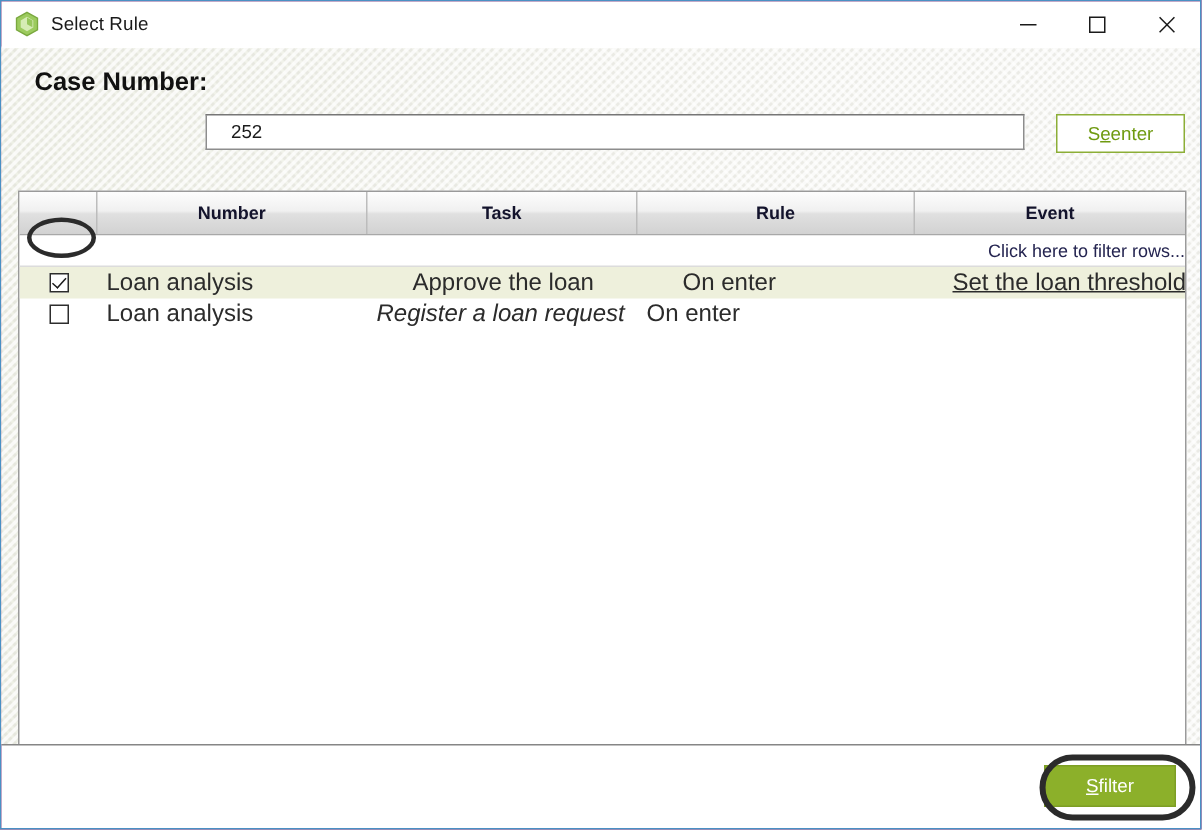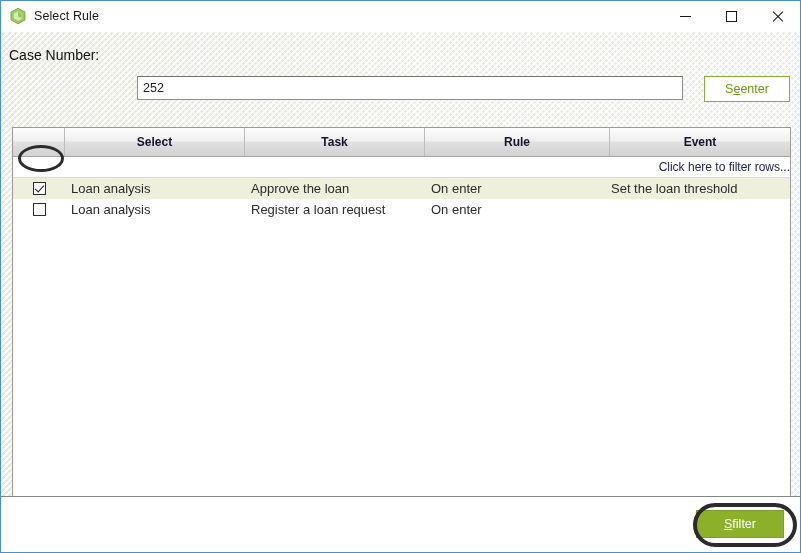--- a/index.html
+++ b/index.html
@@ -102,40 +102,40 @@
 
   
   #searchbar {
     position: absolute;
     left: 0; top: 0; right: 0;
     height: 45px;
     display: flex;
     align-items: center;
   }
   #case-label {
-    margin-left: 8px;
-    font-size: 14px;
-    font-weight: normal;
+    margin-left: 22px;
+    font-size: 17px;
+    font-weight: bold;
     color: #111111;
     white-space: nowrap;
   }
   #case-input {
     position: absolute;
     left: 136px;
     top: 44px;
     width: 546px;
     height: 24px;
     box-sizing: border-box;
     border: 1px solid #8d8d8d;
     border-top-color: #767676;
     background: #ffffff;
     font-family: "Liberation Sans", sans-serif;
     font-size: 12.5px;
     color: #1b1b1b;
-    padding: 0 0 0 5px;
+    padding: 0 0 0 16px;
     outline: none;
   }
   #search-button {
     position: absolute;
     left: 703px;
     top: 44px;
     width: 86px;
     height: 26px;
     box-sizing: border-box;
     border: 1px solid #8cae37;
@@ -192,21 +192,21 @@
   }
   #filter-text {
     margin-left: 2px;
     font-size: 12px;
     color: #242450;
   }
 
   .grow {
     display: flex;
     height: 21px;
-    font-size: 13px;
+    font-size: 16px;
     color: #2b2b2b;
     box-sizing: border-box;
   }
   .grow.selected { background: #eef0dc; }
   .gcell {
     box-sizing: border-box;
     height: 100%;
     display: flex;
     align-items: center;
     overflow: hidden;
@@ -328,46 +328,46 @@
     <button id="search-button">
         <span>S</span>
         <span class="accel">e</span>
         <span>enter</span>
       </button>
 
     <div id="grid-wrap">
 
       <div id="grid-header">
           <div class="hcell" style="width: 52px;"></div>
-          <div class="hcell" style="width: 180px;">Select</div>
+          <div class="hcell" style="width: 180px;">Number</div>
           <div class="hcell" style="width: 180px;">Task</div>
           <div class="hcell" style="width: 185px; flex: 1 1 0%;">Rule</div>
           <div class="hcell" style="width: 180px;">Event</div>
         </div>
 
       <div id="filter-row">
         <span id="filter-text">Click here to filter rows...</span>
       </div>
 
       <div id="grid-body">
           <div class="grow selected">
             <div class="gcell check" style="width: 52px;">
               <span class="cb checked"></span>
             </div>
             <div class="gcell" style="width: 180px; padding-left: 6px;">Loan analysis</div>
-            <div class="gcell" style="width: 180px; padding-left: 6px;">Approve the loan</div>
+            <div class="gcell" style="width: 180px; padding-left: 6px; margin-left: 24px;">Approve the loan</div>
             <div class="gcell" style="width: 180px; padding-left: 6px;">On enter</div>
-            <div class="gcell" style="width: 185px; flex: 1 1 0%; padding-left: 6px;">Set the loan threshold</div>
+            <div class="gcell" style="width: 185px; flex: 1 1 0%; padding-left: 6px; text-decoration: underline;">Set the loan threshold</div>
           </div>
           <div class="grow">
             <div class="gcell check" style="width: 52px;">
               <span class="cb"></span>
             </div>
             <div class="gcell" style="width: 180px; padding-left: 6px;">Loan analysis</div>
-            <div class="gcell" style="width: 180px; padding-left: 6px;">Register a loan request</div>
+            <div class="gcell" style="width: 180px; padding-left: 6px; font-style: italic;">Register a loan request</div>
             <div class="gcell" style="width: 180px; padding-left: 6px;">On enter</div>
           </div>
         </div>
     </div>
 
   </div>
 
   <div id="footer">
     <button id="select-button">
         <span class="accel">S</span>

